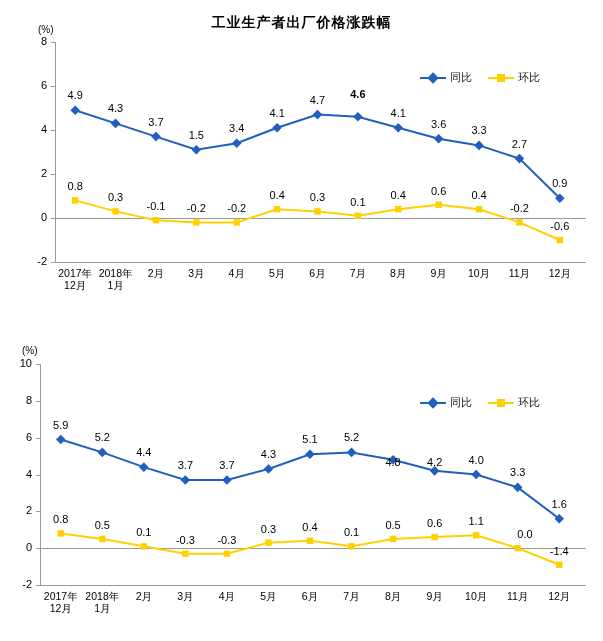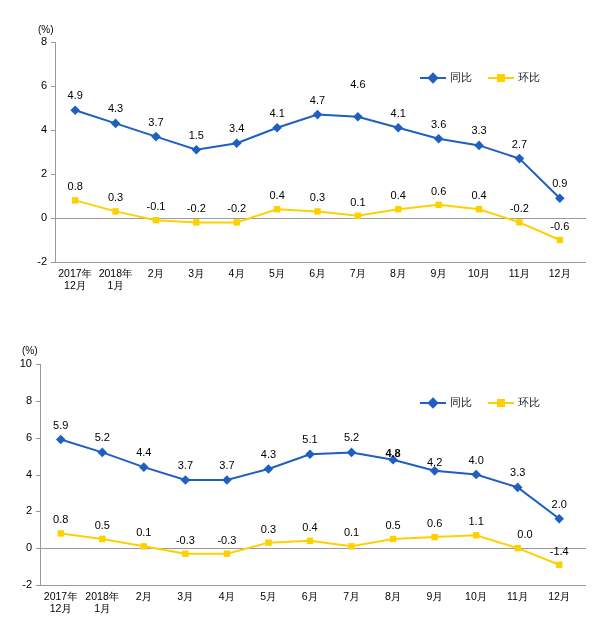--- a/index.html
+++ b/index.html
@@ -67,20 +67,21 @@
     color:#000;
     text-align:center;
     width:38px;
   }
   svg{position:absolute;left:0;top:0;overflow:visible;}
 </style>
 </head>
 <body>
 
 <div class="chart-block" id="chart1">
+  <div class="chart-title" style="top:14px;">工业生产者出厂价格涨跌幅</div>
   <div class="unit-label" style="left:38px;top:24px;">(%)</div>
   <div class="plot" id="plot1"></div>
 <div class="axis-line" style="left: 55px; top: 42px; width: 1px; height: 220px;"></div>
     <div class="axis-line" style="left: 55px; top: 218px; width: 531px; height: 1px;"></div>
     <div class="axis-line" style="left: 55px; top: 262px; width: 531px; height: 1px;"></div>
     <div class="tick" style="left: 51px; top: 42px;"></div>
     <div class="ytick-label" style="left: 21px; top: 35px;">8</div>
     <div class="tick" style="left: 51px; top: 86px;"></div>
     <div class="ytick-label" style="left: 21px; top: 79px;">6</div>
     <div class="tick" style="left: 51px; top: 130px;"></div>
@@ -162,21 +163,21 @@
       <rect x="516.2230769230769" y="219.2" width="6.4" height="6.4" fill="#ffd000"></rect>
       <rect x="556.6076923076923" y="236.8" width="6.4" height="6.4" fill="#ffd000"></rect>
     </svg>
     <div class="dlabel" style="left: 56.1923px; top: 89.2px;">4.9</div>
     <div class="dlabel" style="left: 96.5769px; top: 102.4px;">4.3</div>
     <div class="dlabel" style="left: 136.962px; top: 115.6px;">3.7</div>
     <div class="dlabel" style="left: 177.346px; top: 128.8px;">1.5</div>
     <div class="dlabel" style="left: 217.731px; top: 122.2px;">3.4</div>
     <div class="dlabel" style="left: 258.115px; top: 106.8px;">4.1</div>
     <div class="dlabel" style="left: 298.5px; top: 93.6px;">4.7</div>
-    <div class="dlabel" style="left: 338.885px; top: 78px;">4.6</div>
+    <div class="dlabel" style="left: 338.885px; top: 88px; font-weight: bold;">4.6</div>
     <div class="dlabel" style="left: 379.269px; top: 106.8px;">4.1</div>
     <div class="dlabel" style="left: 419.654px; top: 117.8px;">3.6</div>
     <div class="dlabel" style="left: 460.038px; top: 124.4px;">3.3</div>
     <div class="dlabel" style="left: 500.423px; top: 137.6px;">2.7</div>
     <div class="dlabel" style="left: 540.808px; top: 177.2px;">0.9</div>
     <div class="dlabel" style="left: 56.1923px; top: 180.4px;">0.8</div>
     <div class="dlabel" style="left: 96.5769px; top: 191.4px;">0.3</div>
     <div class="dlabel" style="left: 136.962px; top: 200.2px;">-0.1</div>
     <div class="dlabel" style="left: 177.346px; top: 202.4px;">-0.2</div>
     <div class="dlabel" style="left: 217.731px; top: 202.4px;">-0.2</div>
@@ -296,25 +297,25 @@
       <rect x="556.0307692307692" y="241.54166666666669" width="6.4" height="6.4" fill="#ffd000"></rect>
     </svg>
     <div class="dlabel" style="left: 41.7692px; top: 98.5083px;">5.9</div>
     <div class="dlabel" style="left: 83.3077px; top: 111.4px;">5.2</div>
     <div class="dlabel" style="left: 124.846px; top: 126.133px;">4.4</div>
     <div class="dlabel" style="left: 166.385px; top: 139.025px;">3.7</div>
     <div class="dlabel" style="left: 207.923px; top: 139.025px;">3.7</div>
     <div class="dlabel" style="left: 249.462px; top: 127.975px;">4.3</div>
     <div class="dlabel" style="left: 291px; top: 113.242px;">5.1</div>
     <div class="dlabel" style="left: 332.538px; top: 111.4px;">5.2</div>
-    <div class="dlabel" style="left: 374.077px; top: 127px; font-weight: bold;">4.8</div>
+    <div class="dlabel" style="left: 374.077px; top: 136px;">4.8</div>
     <div class="dlabel" style="left: 415.615px; top: 136px;">4.2</div>
     <div class="dlabel" style="left: 457.154px; top: 133.5px;">4.0</div>
     <div class="dlabel" style="left: 498.692px; top: 146.392px;">3.3</div>
-    <div class="dlabel" style="left: 540.231px; top: 177.7px;">2.0</div>
+    <div class="dlabel" style="left: 540.231px; top: 177.7px;">1.6</div>
     <div class="dlabel" style="left: 41.7692px; top: 193.433px;">0.8</div>
     <div class="dlabel" style="left: 83.3077px; top: 198.958px;">0.5</div>
     <div class="dlabel" style="left: 124.846px; top: 206.325px;">0.1</div>
     <div class="dlabel" style="left: 166.385px; top: 213.692px;">-0.3</div>
     <div class="dlabel" style="left: 207.923px; top: 213.692px;">-0.3</div>
     <div class="dlabel" style="left: 249.462px; top: 202.642px;">0.3</div>
     <div class="dlabel" style="left: 291px; top: 200.8px;">0.4</div>
     <div class="dlabel" style="left: 332.538px; top: 206.325px;">0.1</div>
     <div class="dlabel" style="left: 374.077px; top: 198.958px;">0.5</div>
     <div class="dlabel" style="left: 415.615px; top: 197.117px;">0.6</div>

